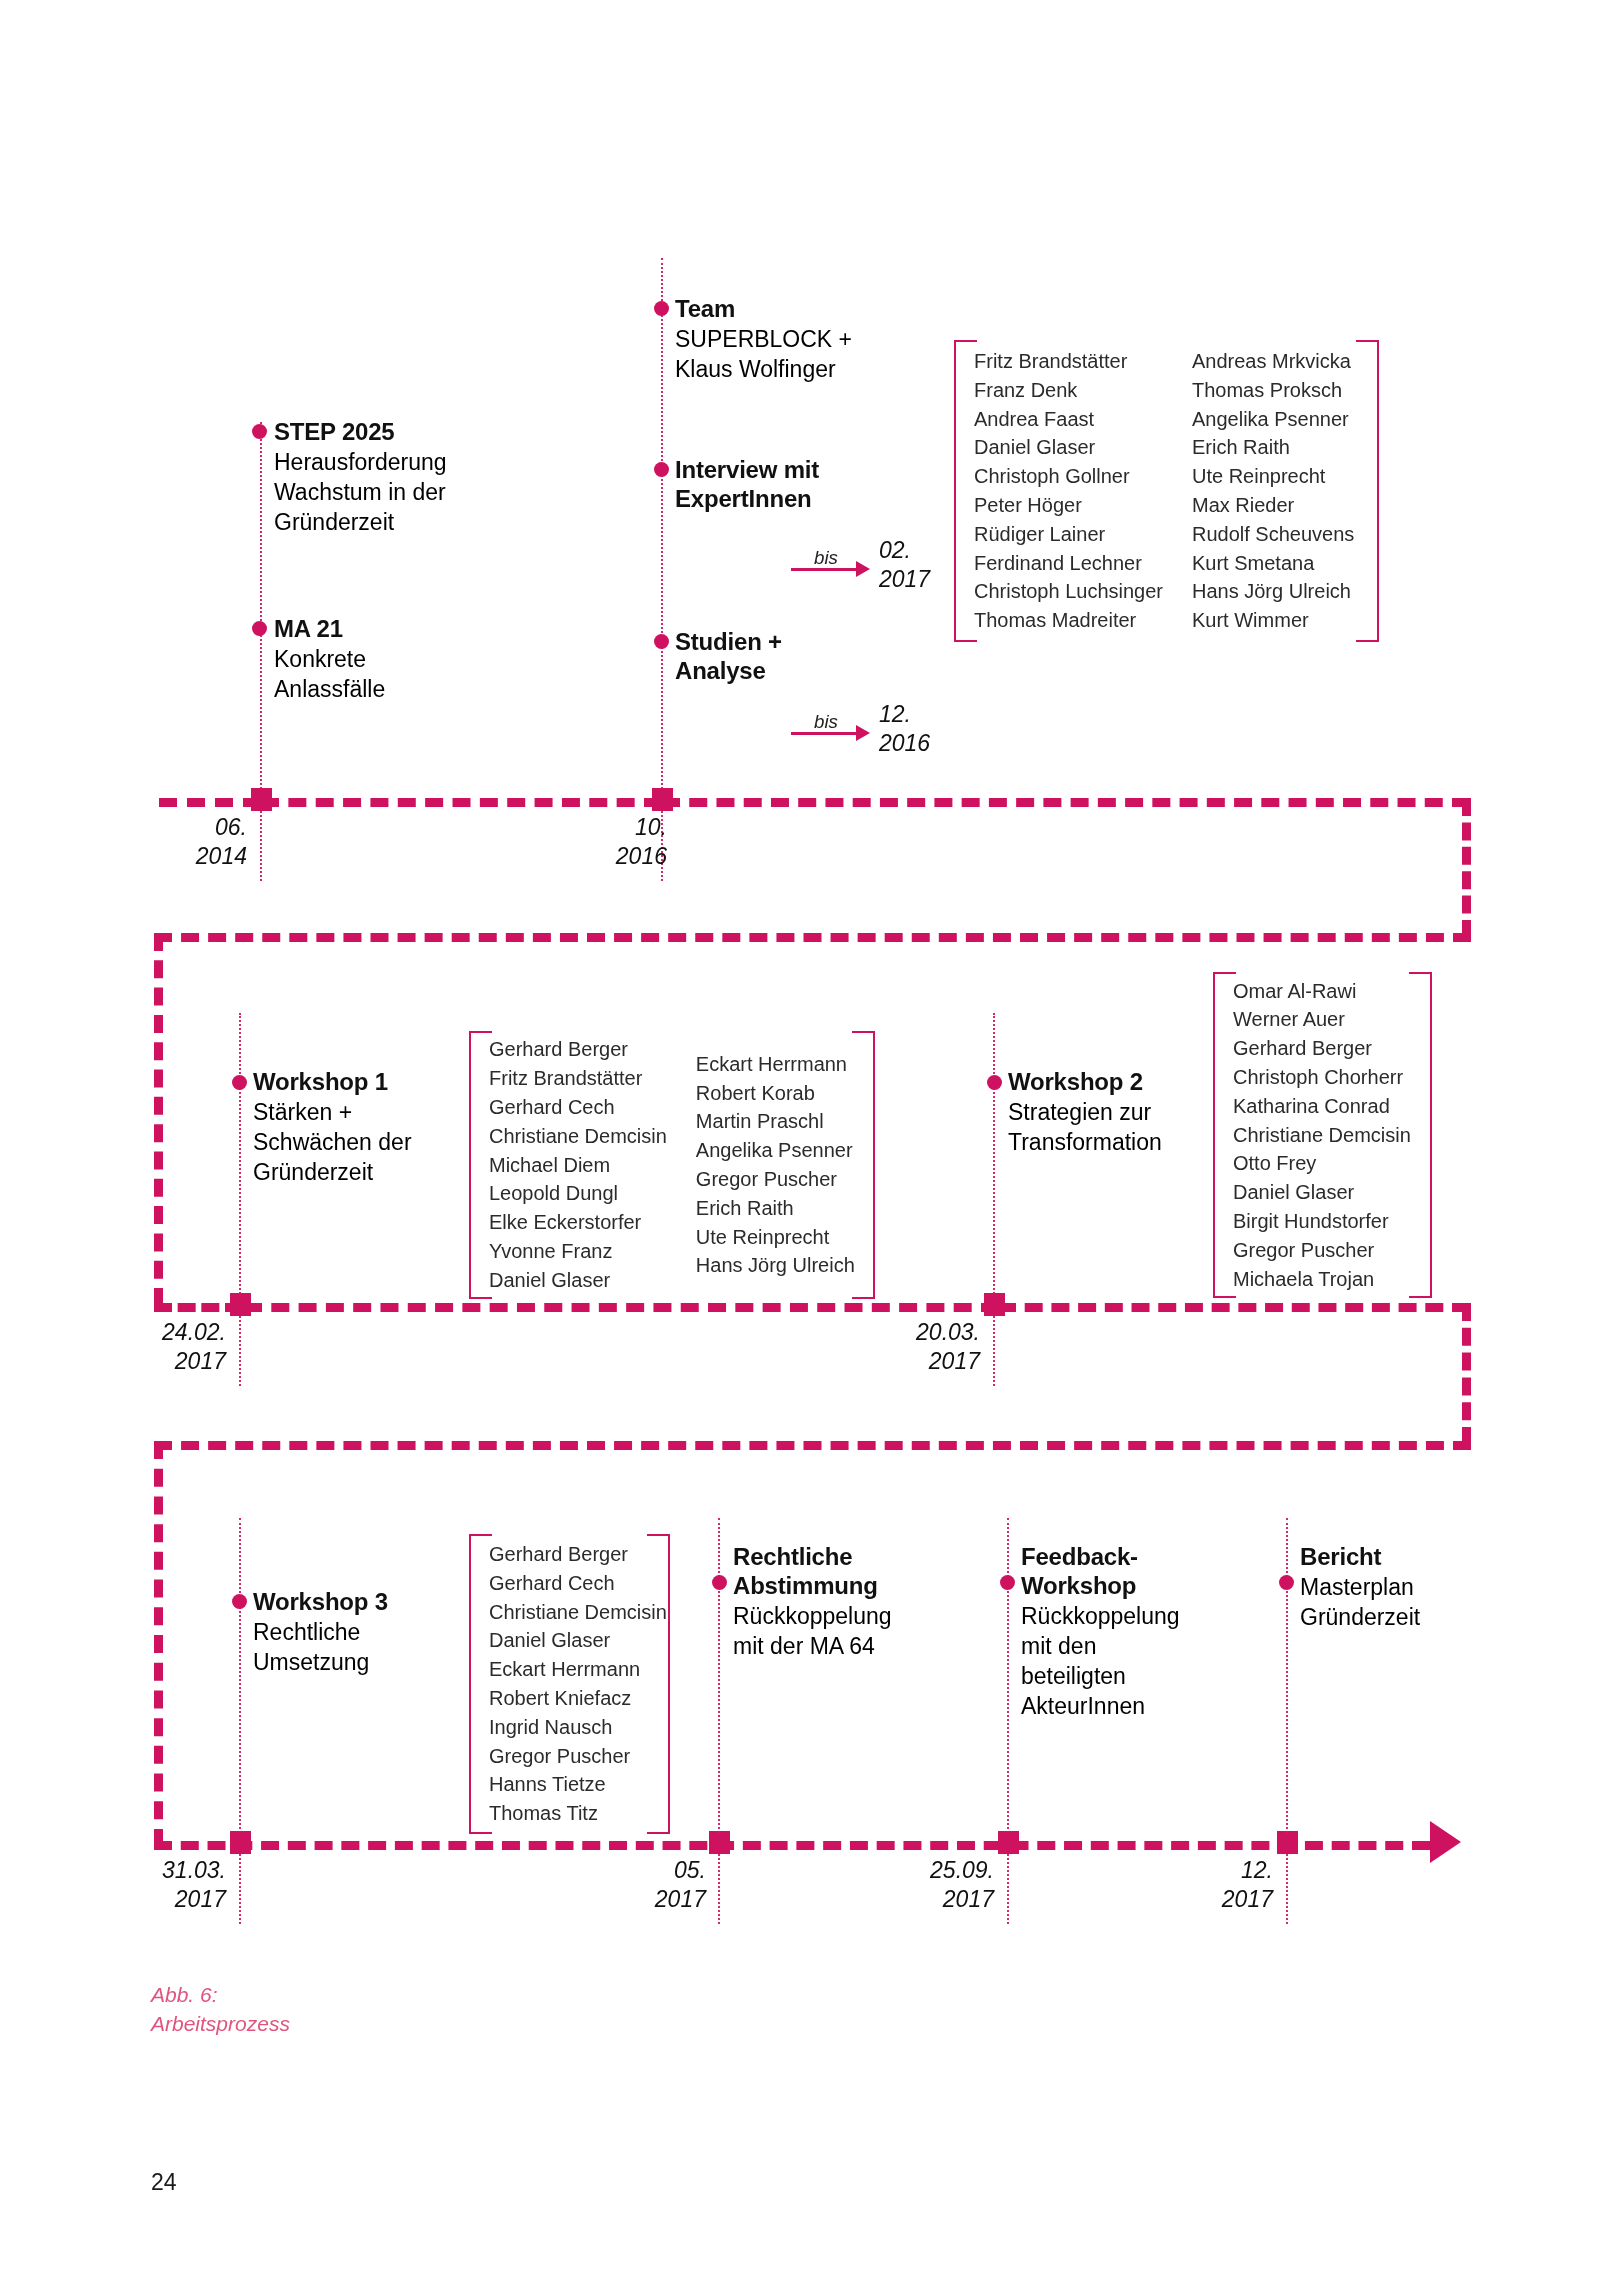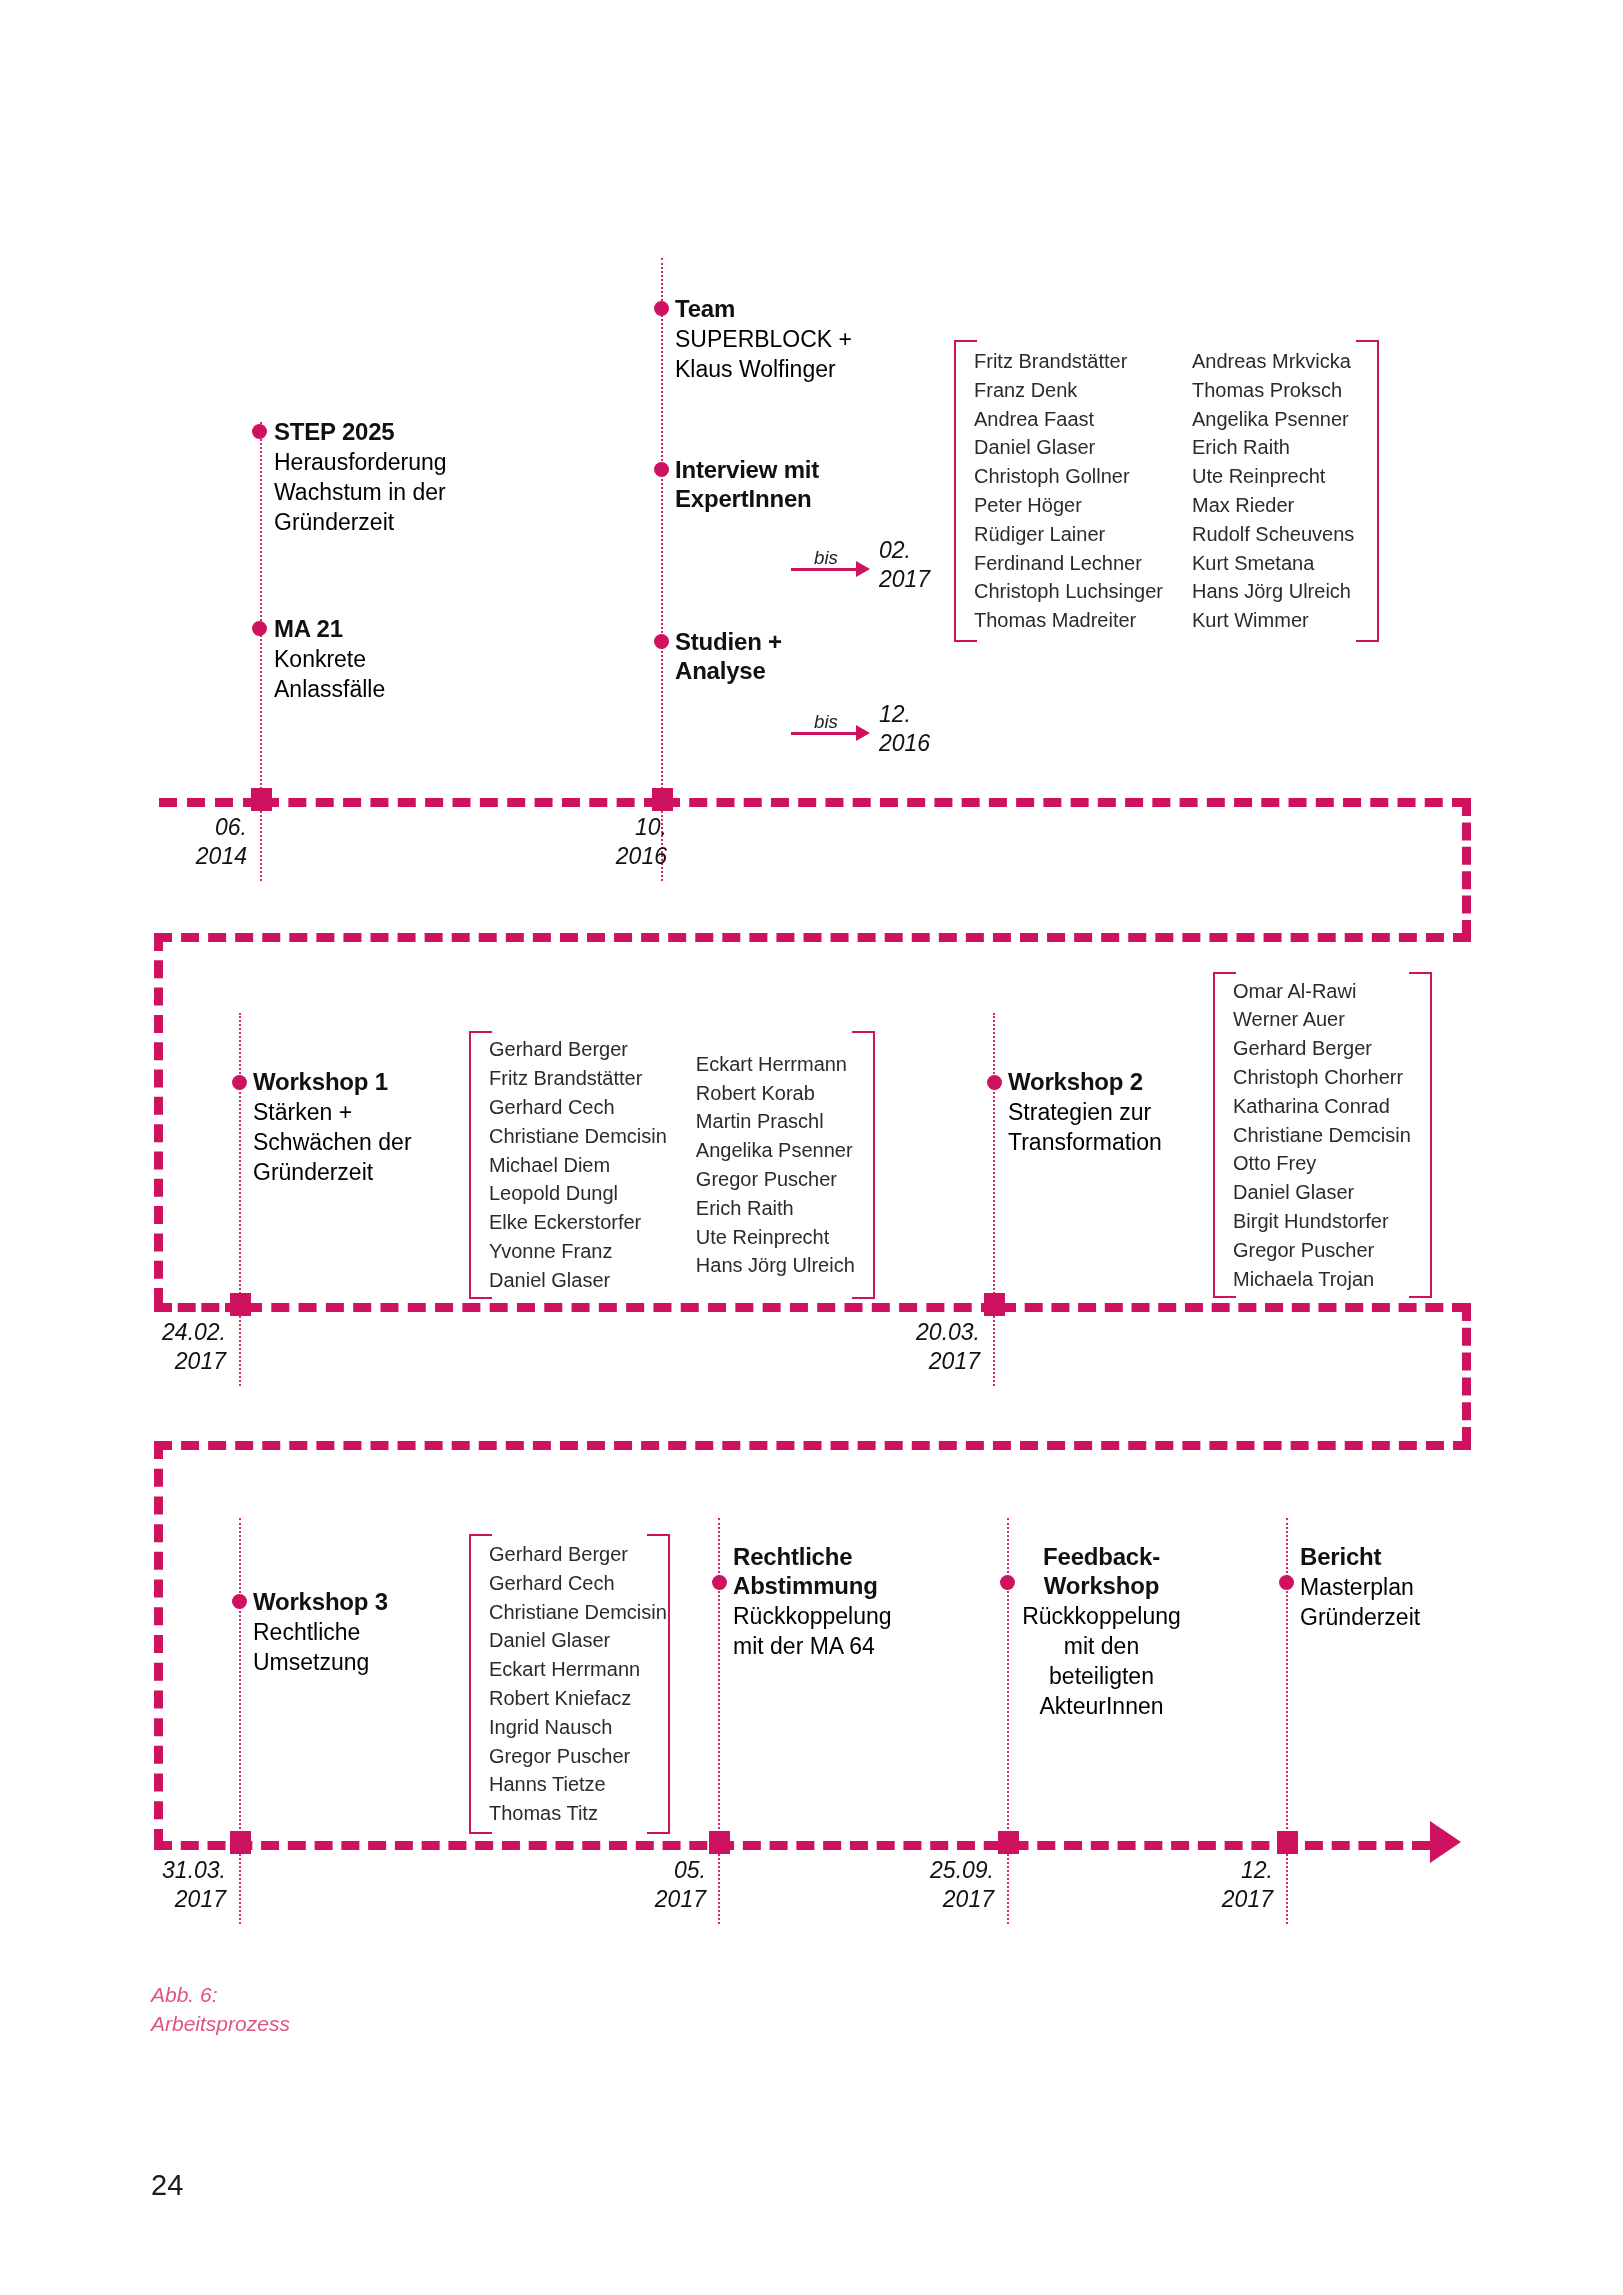--- a/index.html
+++ b/index.html
@@ -169,21 +169,21 @@
     left: 151px; top: 1981px;
     font-style: italic;
     font-size: 21px;
     line-height: 1.36;
     color: #e0557f;
     white-space: pre-line;
   }
   #folio {
     position: absolute;
     left: 151px; top: 2169px;
-    font-size: 29px;
+    font-size: 23px;
     color: #1a1a1a;
   }
 </style>
 </head>
 <body>
 
 <div id="page">
 
   <div class="railh" style="left:159px; top:798px; width:102px;"></div>
   <div class="railh" style="left:261px; top:798px; width:401px; border-top-width:9px; border-top-style:dashed;"></div>
@@ -390,21 +390,21 @@
   <div class="dot" style="left:232px; top:1594px;"></div>
 
   <div class="event" style="left:733px; top:1542px; width:211px;">
     <div class="etitle">Rechtliche
 Abstimmung</div>
     <div class="esub">Rückkoppelung
 mit der MA 64</div>
   </div>
   <div class="dot" style="left:712px; top:1575px;"></div>
 
-  <div class="event" style="left:1000px; top:1542px; width:203px;text-align:center;">
+  <div class="event" style="left:1021px; top:1542px; width:203px;">
     <div class="etitle">Feedback-
 Workshop</div>
     <div class="esub">Rückkoppelung
 mit den
 beteiligten
 AkteurInnen</div>
   </div>
   <div class="dot" style="left:1000px; top:1575px;"></div>
 
   <div class="event" style="left:1300px; top:1542px; width:203px;">

